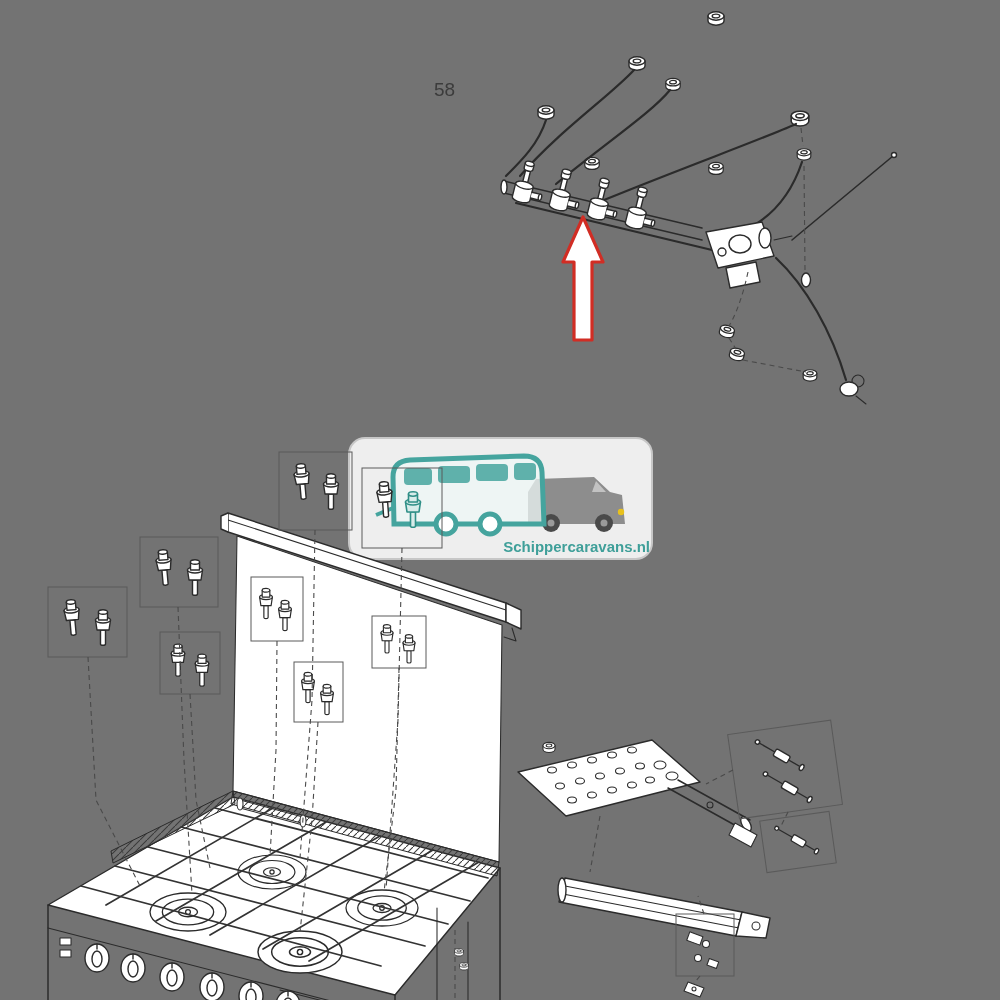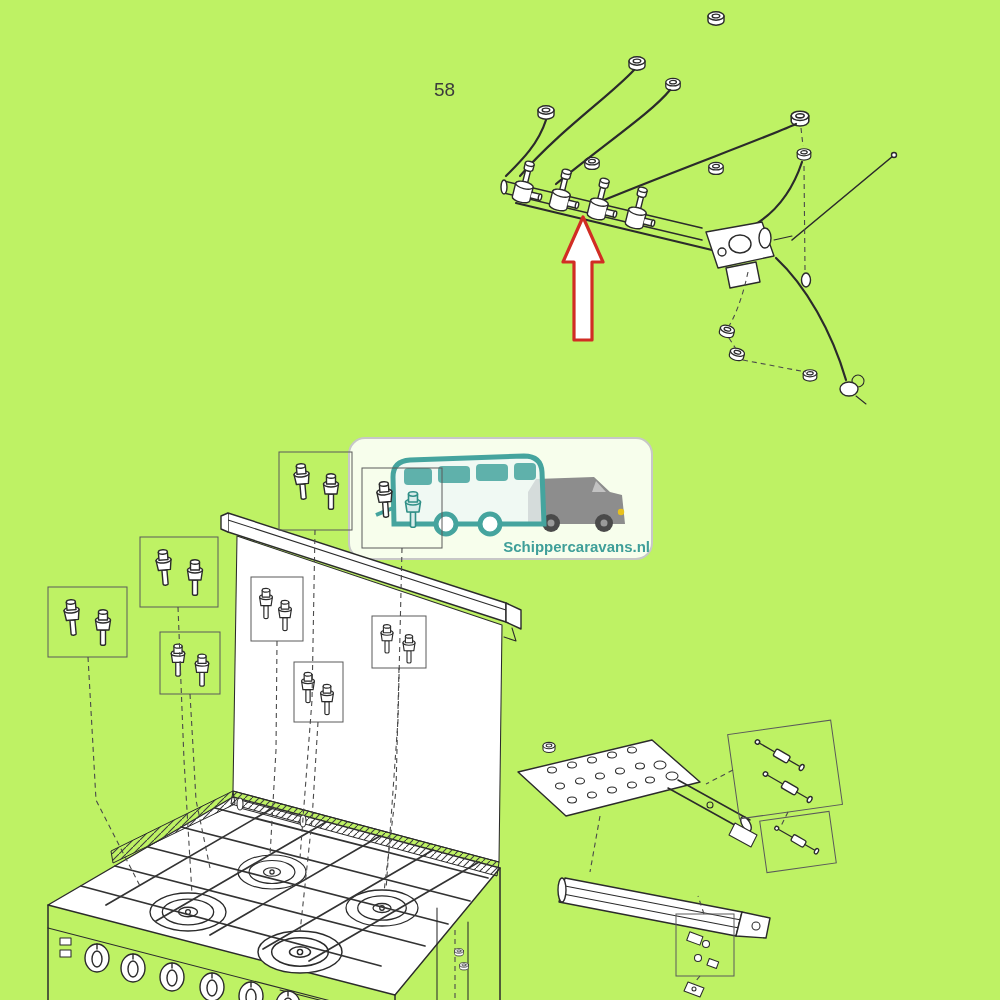--- a/index.html
+++ b/index.html
@@ -1,16 +1,16 @@
 <!DOCTYPE html>
 <html><head>
 <meta charset="utf-8">
 <style>
   html,body{margin:0;padding:0;background:#fff;width:1000px;height:1000px;overflow:hidden}
-  #canvas{position:relative;width:1000px;height:1000px;background:#bef264}
+  #canvas{position:relative;width:1000px;height:1000px;background:#737373}
   svg{display:block}
   .ln{stroke:#2b2b2b;stroke-width:1.5;fill:none;stroke-linecap:round;stroke-linejoin:round}
   .lnf{stroke:#2b2b2b;stroke-width:1.4;fill:#fff;stroke-linejoin:round}
   .thin{stroke-width:1.05}
   .tube{stroke:#2b2b2b;stroke-width:2.2;fill:none;stroke-linecap:round}
   .rod{stroke:#2b2b2b;stroke-width:1.6;fill:none;stroke-linecap:round}
   .dash{stroke:#4a4a4a;stroke-width:1.1;fill:none;stroke-dasharray:5 4}
   .boxln{stroke:#5a5a5a;stroke-width:1;fill:none}
   .part{stroke:#2b2b2b;stroke-width:1.4;fill:#fff;stroke-linejoin:round;stroke-linecap:round}
   .part-teal{stroke:#2f8f87;stroke-width:1.6;fill:#d8ecea;stroke-linejoin:round}

